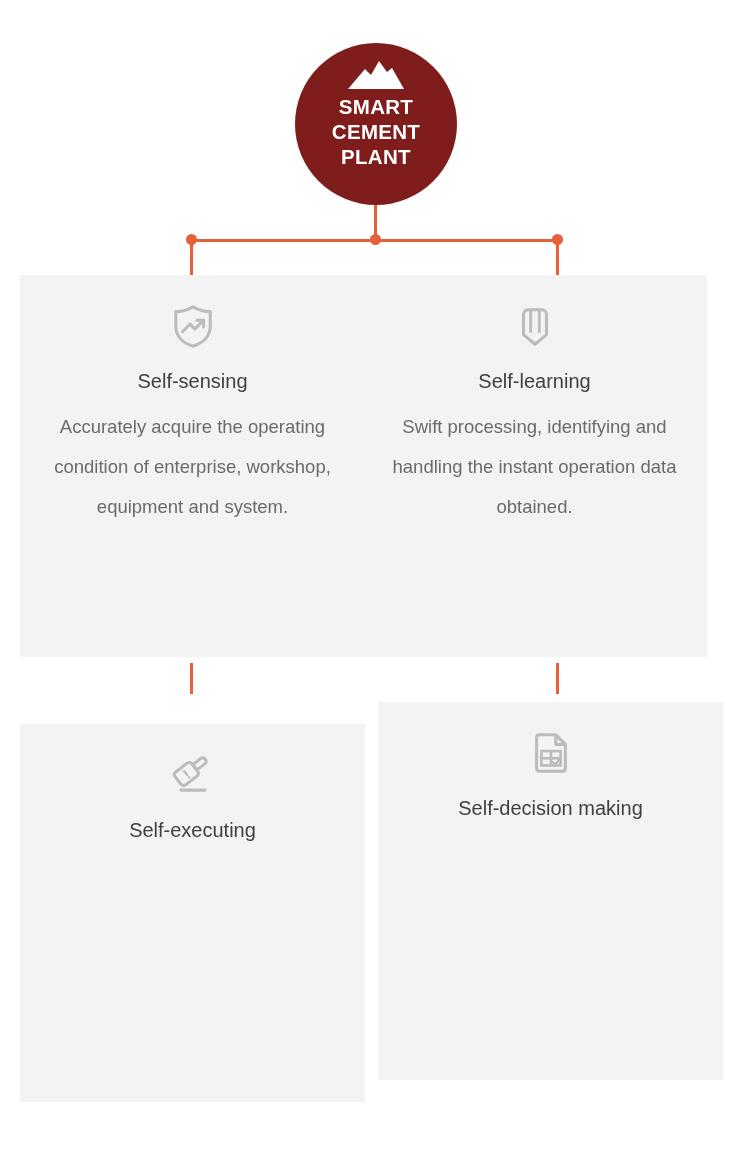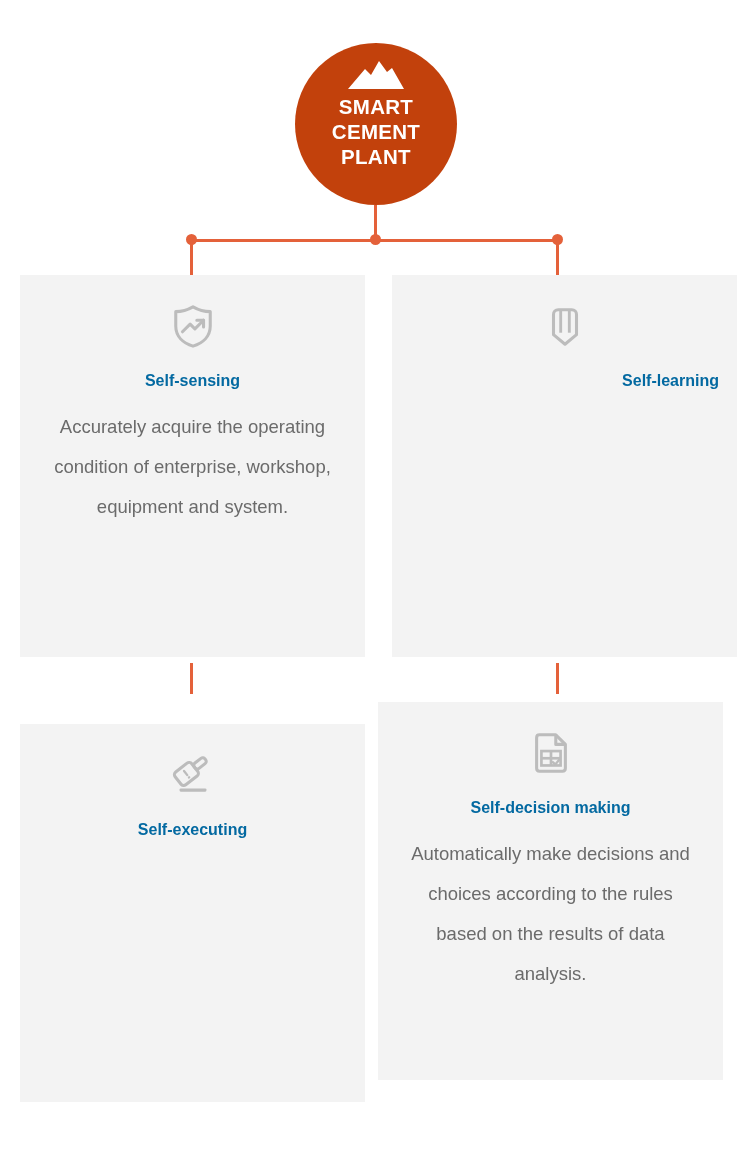--- a/index.html
+++ b/index.html
@@ -18,21 +18,21 @@
   }
 
   
   #hub {
     position: absolute;
     left: 295px;
     top: 43px;
     width: 162px;
     height: 162px;
     border-radius: 50%;
-    background: #c2410c;
+    background: #7f1d1d;
     display: flex;
     flex-direction: column;
     align-items: center;
     justify-content: flex-start;
     box-sizing: border-box;
     padding-top: 17px;
   }
   #hub-icon {
     width: 58px;
     height: 30px;
@@ -86,34 +86,34 @@
   
   .card {
     position: absolute;
     width: 345px;
     background: #f3f3f3;
     box-sizing: border-box;
     padding: 28px 18px 20px 18px;
     text-align: center;
   }
   #card-self-sensing   { left: 20px;  top: 275px; height: 382px; }
-  #card-self-learning  { left: 392px; top: 275px; height: 382px; text-align: right; }
+  #card-self-learning  { left: 362px; top: 275px; height: 382px; }
   #card-self-executing { left: 20px;  top: 724px; height: 378px; }
   #card-self-decision  { left: 378px; top: 702px; height: 378px; }
 
   .card-icon {
     display: block;
     margin: 0 auto 20px auto;
     width: 46px;
     height: 46px;
   }
   .card-title {
-    font-size: 16px;
-    font-weight: bold;
-    color: #0369a1;
+    font-size: 20px;
+    font-weight: normal;
+    color: #404040;
     margin: 0 0 14px 0;
     line-height: 24px;
   }
   .card-desc {
     font-size: 18.5px;
     color: #6b6b6b;
     line-height: 40px;
     margin: 12px;
     font-weight: normal;
   }
@@ -150,20 +150,21 @@
   <div class="card-desc">Accurately acquire the operating condition of enterprise, workshop, equipment and system.</div>
 </div>
 
 <div class="card" id="card-self-learning">
   <svg class="card-icon" viewBox="0 0 48 48" aria-hidden="true">
     <path d="M12 12 C12 9 14 7 17 7 L31 7 C34 7 36 9 36 12 L36 33 L24 43 L12 33 Z" fill="none" stroke="#bcbcbc" stroke-width="3.2" stroke-linejoin="round"></path>
     <line x1="19.5" y1="8" x2="19.5" y2="31" stroke="#bcbcbc" stroke-width="3"></line>
     <line x1="28.5" y1="8" x2="28.5" y2="31" stroke="#bcbcbc" stroke-width="3"></line>
   </svg>
   <div class="card-title">Self-learning</div>
+  <div class="card-desc">Swift processing, identifying and handling the instant operation data obtained.</div>
 </div>
 
 <div class="card" id="card-self-executing">
   <svg class="card-icon" viewBox="0 0 48 48" aria-hidden="true">
     <g transform="rotate(-38 24 22)">
       <rect x="7" y="10" width="22" height="17" rx="3.5" fill="none" stroke="#bcbcbc" stroke-width="3.2"></rect>
       <line x1="18" y1="14.5" x2="18" y2="20" stroke="#bcbcbc" stroke-width="2.4" stroke-linecap="round"></line>
       <circle cx="18" cy="23" r="1.3" fill="#bcbcbc"></circle>
       <rect x="29" y="15" width="14" height="7" rx="3" fill="none" stroke="#bcbcbc" stroke-width="3.2"></rect>
     </g>
@@ -175,14 +176,13 @@
 <div class="card" id="card-self-decision">
   <svg class="card-icon" viewBox="0 0 48 48" aria-hidden="true">
     <path d="M9 8 C9 6.3 10.3 5 12 5 L29 5 L39 15 L39 40 C39 41.7 37.7 43 36 43 L12 43 C10.3 43 9 41.7 9 40 Z" fill="none" stroke="#bcbcbc" stroke-width="3.2" stroke-linejoin="round"></path>
     <path d="M29 5 L29 15 L39 15" fill="none" stroke="#bcbcbc" stroke-width="3.2" stroke-linejoin="round"></path>
     <rect x="14" y="22" width="20" height="15" fill="none" stroke="#bcbcbc" stroke-width="2.8"></rect>
     <line x1="24" y1="22" x2="24" y2="37" stroke="#bcbcbc" stroke-width="2.8"></line>
     <line x1="14" y1="29.5" x2="34" y2="29.5" stroke="#bcbcbc" stroke-width="2.8"></line>
     <polyline points="26,33.5 28.5,36 32.5,31" fill="none" stroke="#bcbcbc" stroke-width="2.4" stroke-linecap="round" stroke-linejoin="round"></polyline>
   </svg>
   <div class="card-title">Self-decision making</div>
-  <div class="card-desc">Automatically make decisions and choices according to the rules based on the results of data analysis.</div>
 </div>
 
 </body></html>

